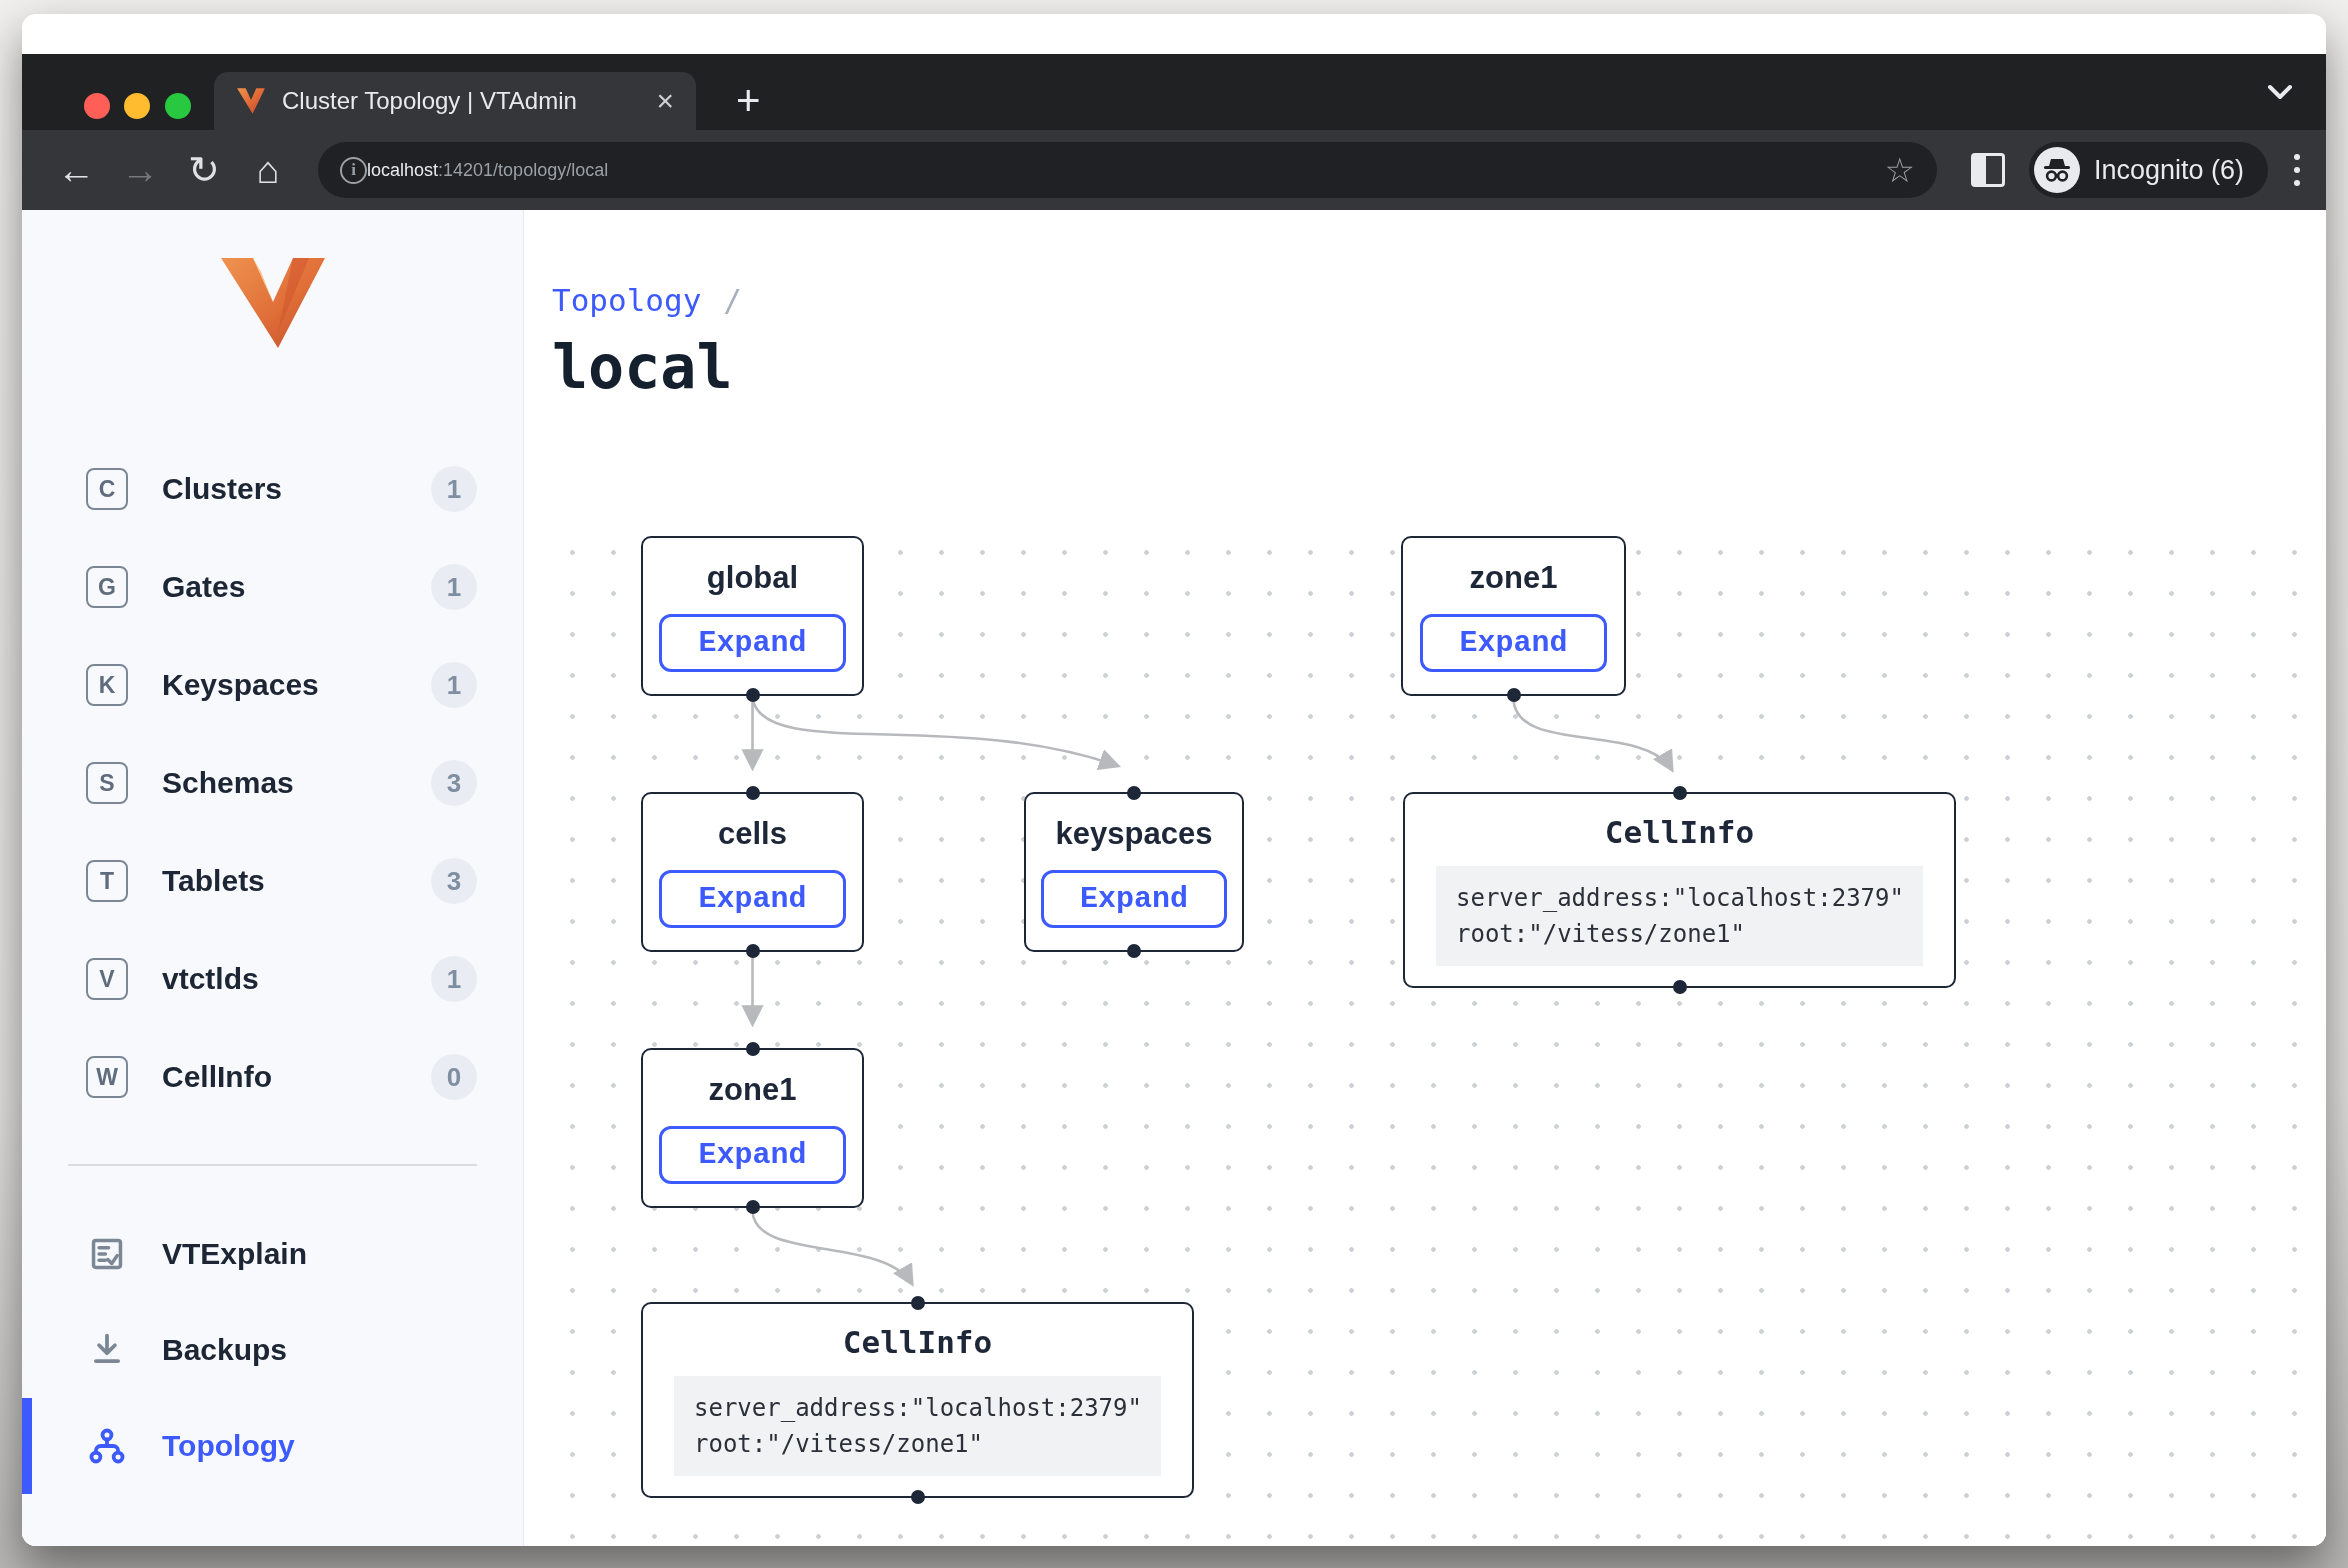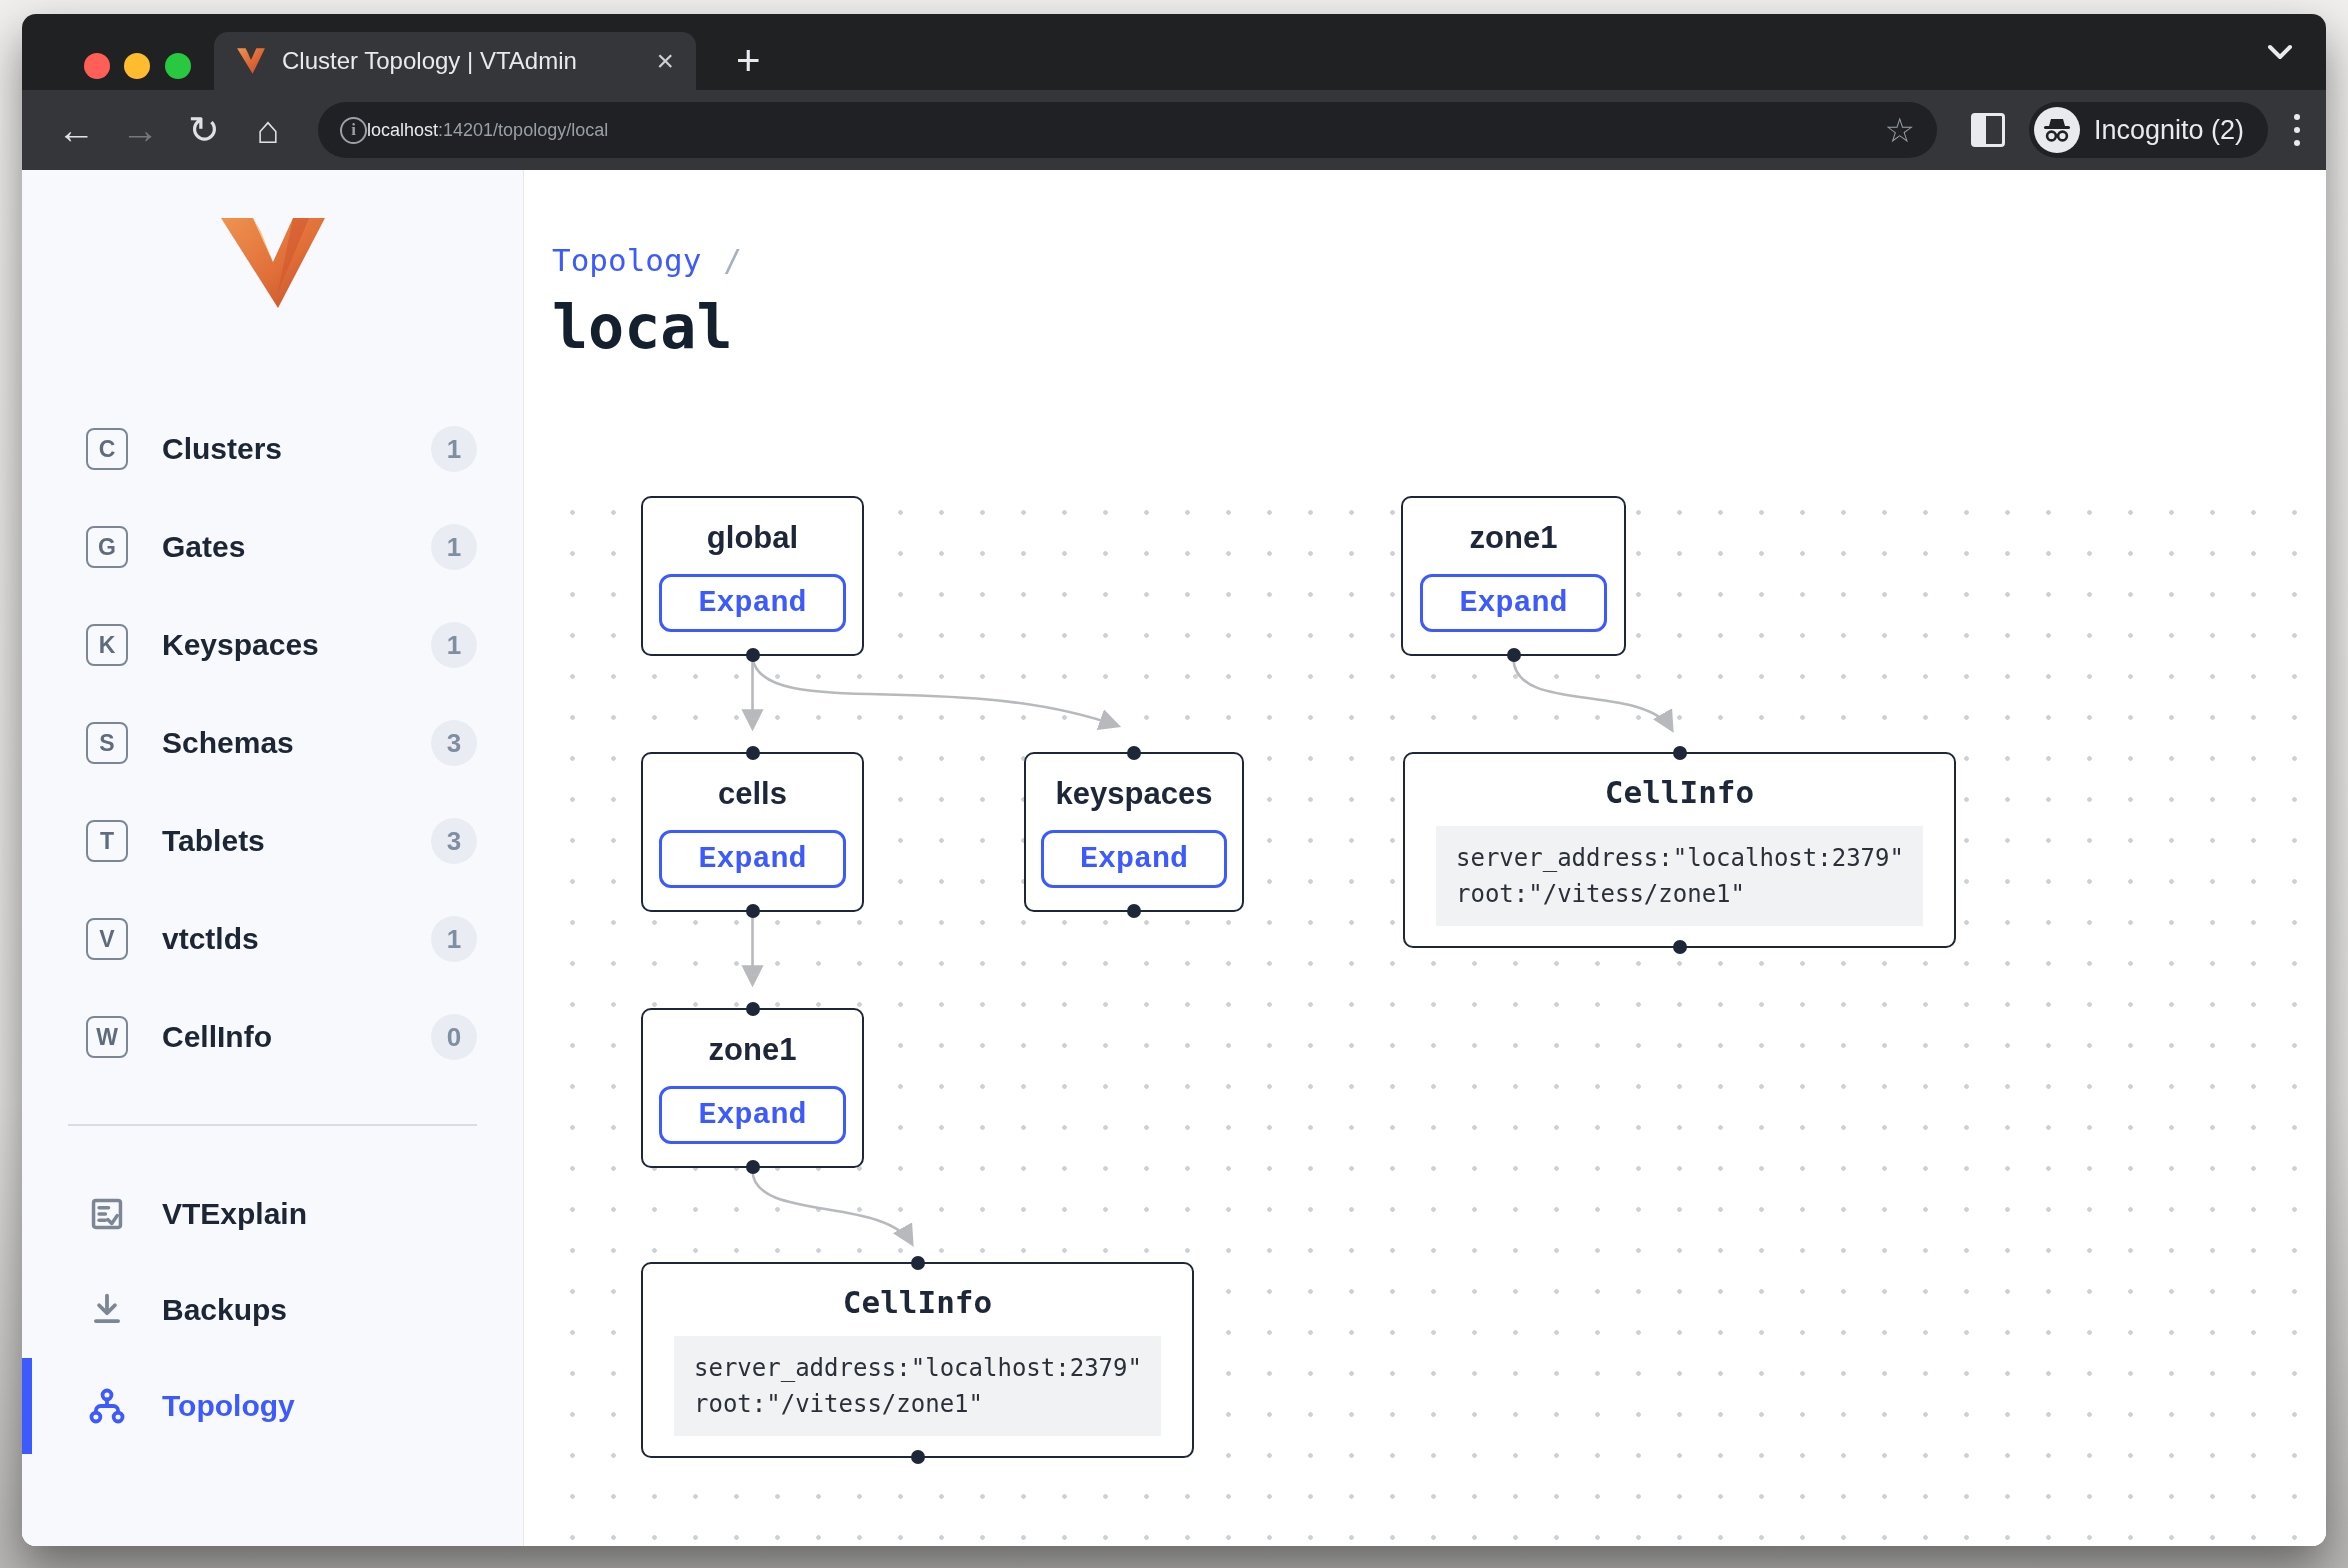--- a/index.html
+++ b/index.html
@@ -6,21 +6,21 @@
   body { width:2348px; height:1568px; font-family:"Liberation Sans", sans-serif; }
 
   .desktop { position:relative; width:2348px; height:1568px;
     background:linear-gradient(#f0efed 0%, #e4e3e1 70%, #b9b8b6 100%); }
 
   .window { position:absolute; left:22px; top:14px; width:2304px; height:1532px;
     border-radius:14px; overflow:hidden; background:#fff;
     box-shadow:0 22px 48px rgba(0,0,0,.45); }
 
   
-  .tabstrip { position:relative; height:76px; background:#1f2123; }
+  .tabstrip { position:relative; height:76px; background:#1f2123;margin-top:40px; }
   .traffic { position:absolute; top:39px; width:26px; height:26px; border-radius:50%; }
   .t-red { left:62px; background:#ff5f57; }
   .t-yellow { left:102px; background:#febc2e; }
   .t-green { left:143px; background:#28c840; }
   .tab { position:absolute; left:192px; top:18px; width:482px; height:58px;
     background:#35363a; border-radius:14px 14px 0 0; display:flex; align-items:center; padding:0 22px; }
   .favicon { width:30px; height:30px; flex:0 0 auto; }
   .tab-title { margin-left:16px; color:#e8eaed; font-size:24px; white-space:nowrap;
     overflow:hidden; flex:1; }
   .tab-close { color:#cdd0d4; font-size:30px; line-height:1; margin-left:14px; cursor:default; }
@@ -167,21 +167,21 @@
       <div class="incog-pill">
         <span class="incog-avatar">
           <svg width="30" height="26" viewBox="0 0 30 26">
             <path d="M9 2 h12 l2 7 h-16 z" fill="#202124"></path>
             <rect x="2" y="9" width="26" height="3" rx="1.5" fill="#202124"></rect>
             <circle cx="9.5" cy="19" r="4.4" fill="none" stroke="#202124" stroke-width="2.6"></circle>
             <circle cx="20.5" cy="19" r="4.4" fill="none" stroke="#202124" stroke-width="2.6"></circle>
             <path d="M13.9 19 q1.1-1.6 2.2 0" fill="none" stroke="#202124" stroke-width="2"></path>
           </svg>
         </span>
-        <span class="incog-label">Incognito (2)</span>
+        <span class="incog-label">Incognito (6)</span>
       </div>
 
       <span class="kebab">
           <i></i>
           <i></i>
           <i></i>
         </span>
     </div>
 
     <div class="page">

